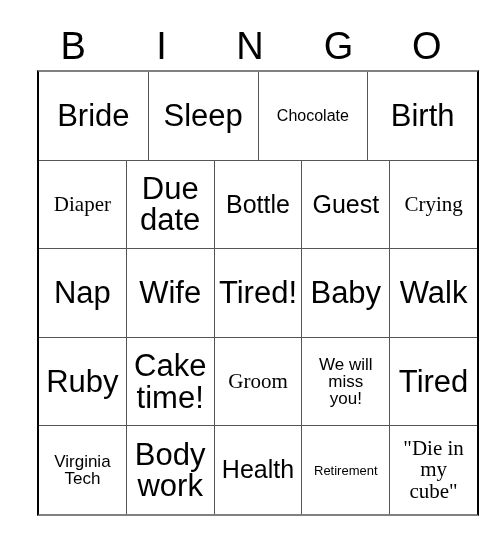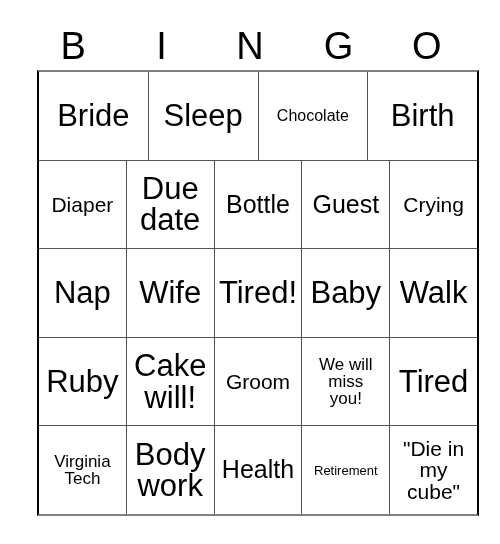--- a/index.html
+++ b/index.html
@@ -90,21 +90,21 @@
     width: 100%;
     line-height: 1.02;
     font-weight: 400;
     word-wrap: break-word;
     white-space: pre-line;
   }
 
   
   .fs-xxl .cell-text { font-size: 31px; }
   .fs-l   .cell-text { font-size: 25px; }
-  .fs-m   .cell-text { font-size: 21px; }
+  .fs-m   .cell-text { font-size: 21px; font-family: Liberation Serif, serif; }
   .fs-s   .cell-text { font-size: 17px; text-align: center; }
   .fs-xs  .cell-text { font-size: 16px; }
   .fs-xxs .cell-text { font-size: 13px; }
   .fs-tiny .cell-text { font-size: 10px; }
 </style>
 </head>
 <body>
 
 <div id="card">
 
@@ -169,21 +169,21 @@
           <span class="cell-text">Walk</span>
         </div>
     </div>
 
     <div class="grid-row">
       <div class="cell fs-xxl">
           <span class="cell-text">Ruby</span>
         </div>
       <div class="cell fs-xxl">
           <span class="cell-text">Cake
-will!</span>
+time!</span>
         </div>
       <div class="cell fs-m">
           <span class="cell-text">Groom</span>
         </div>
       <div class="cell fs-s">
           <span class="cell-text">We will
 miss
 you!</span>
         </div>
       <div class="cell fs-xxl">

